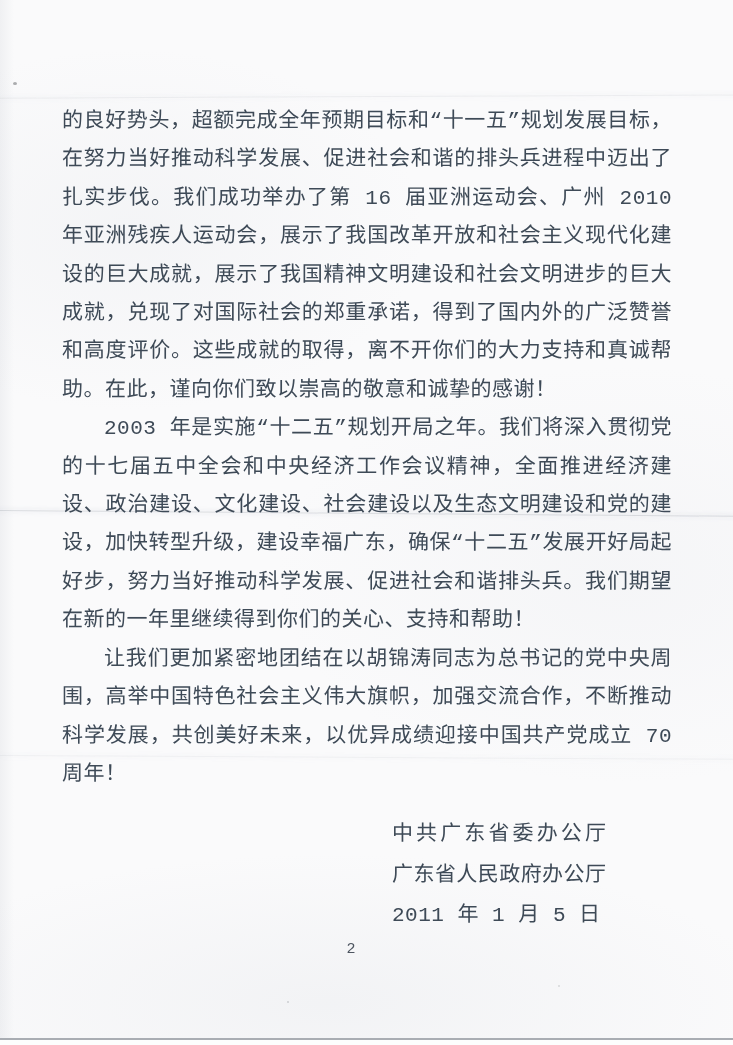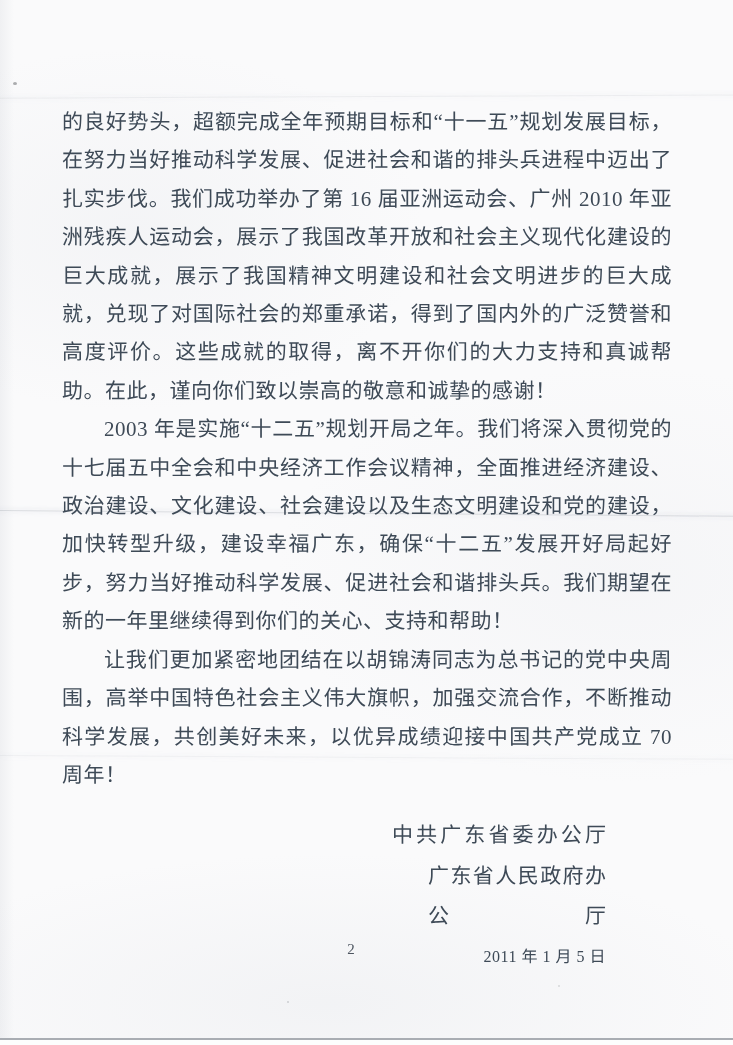--- a/index.html
+++ b/index.html
@@ -5,21 +5,21 @@
   html, body {
     margin: 0;
     padding: 0;
     background: #ffffff;
   }
   .page {
     position: relative;
     width: 733px;
     height: 1045px;
     overflow: hidden;
-    font-family: Liberation Serif, serif;
+    font-family: Liberation Mono, monospace;
     
     background:
       radial-gradient(ellipse 420px 260px at 18% 22%, rgba(205,210,218,0.14), rgba(205,210,218,0) 70%),
       radial-gradient(ellipse 500px 300px at 85% 55%, rgba(208,212,220,0.12), rgba(208,212,220,0) 70%),
       radial-gradient(ellipse 600px 200px at 45% 96%, rgba(200,205,213,0.16), rgba(200,205,213,0) 75%),
       linear-gradient(90deg, rgba(190,195,203,0.18) 0px, rgba(190,195,203,0) 14px),
       #fafafb;
   }
 
   
@@ -52,25 +52,24 @@
     font-size: 21px;
     line-height: 40.5px;
   }
   .sig-org-1 {
     text-align: justify;
     text-align-last: justify;
   }
   .sig-org-2 {
     text-align: justify;
     text-align-last: justify;
-    margin-left: 36px;
   }
   .sig-date {
-    text-align: right;
-    font-size: 16px;
+    text-align: left;
+    font-size: 21px;
     letter-spacing: 0.5px;
   }
 
   
   .page-number {
     position: absolute;
     top: 941px;
     left: 0;
     width: 702px;
     text-align: center;

